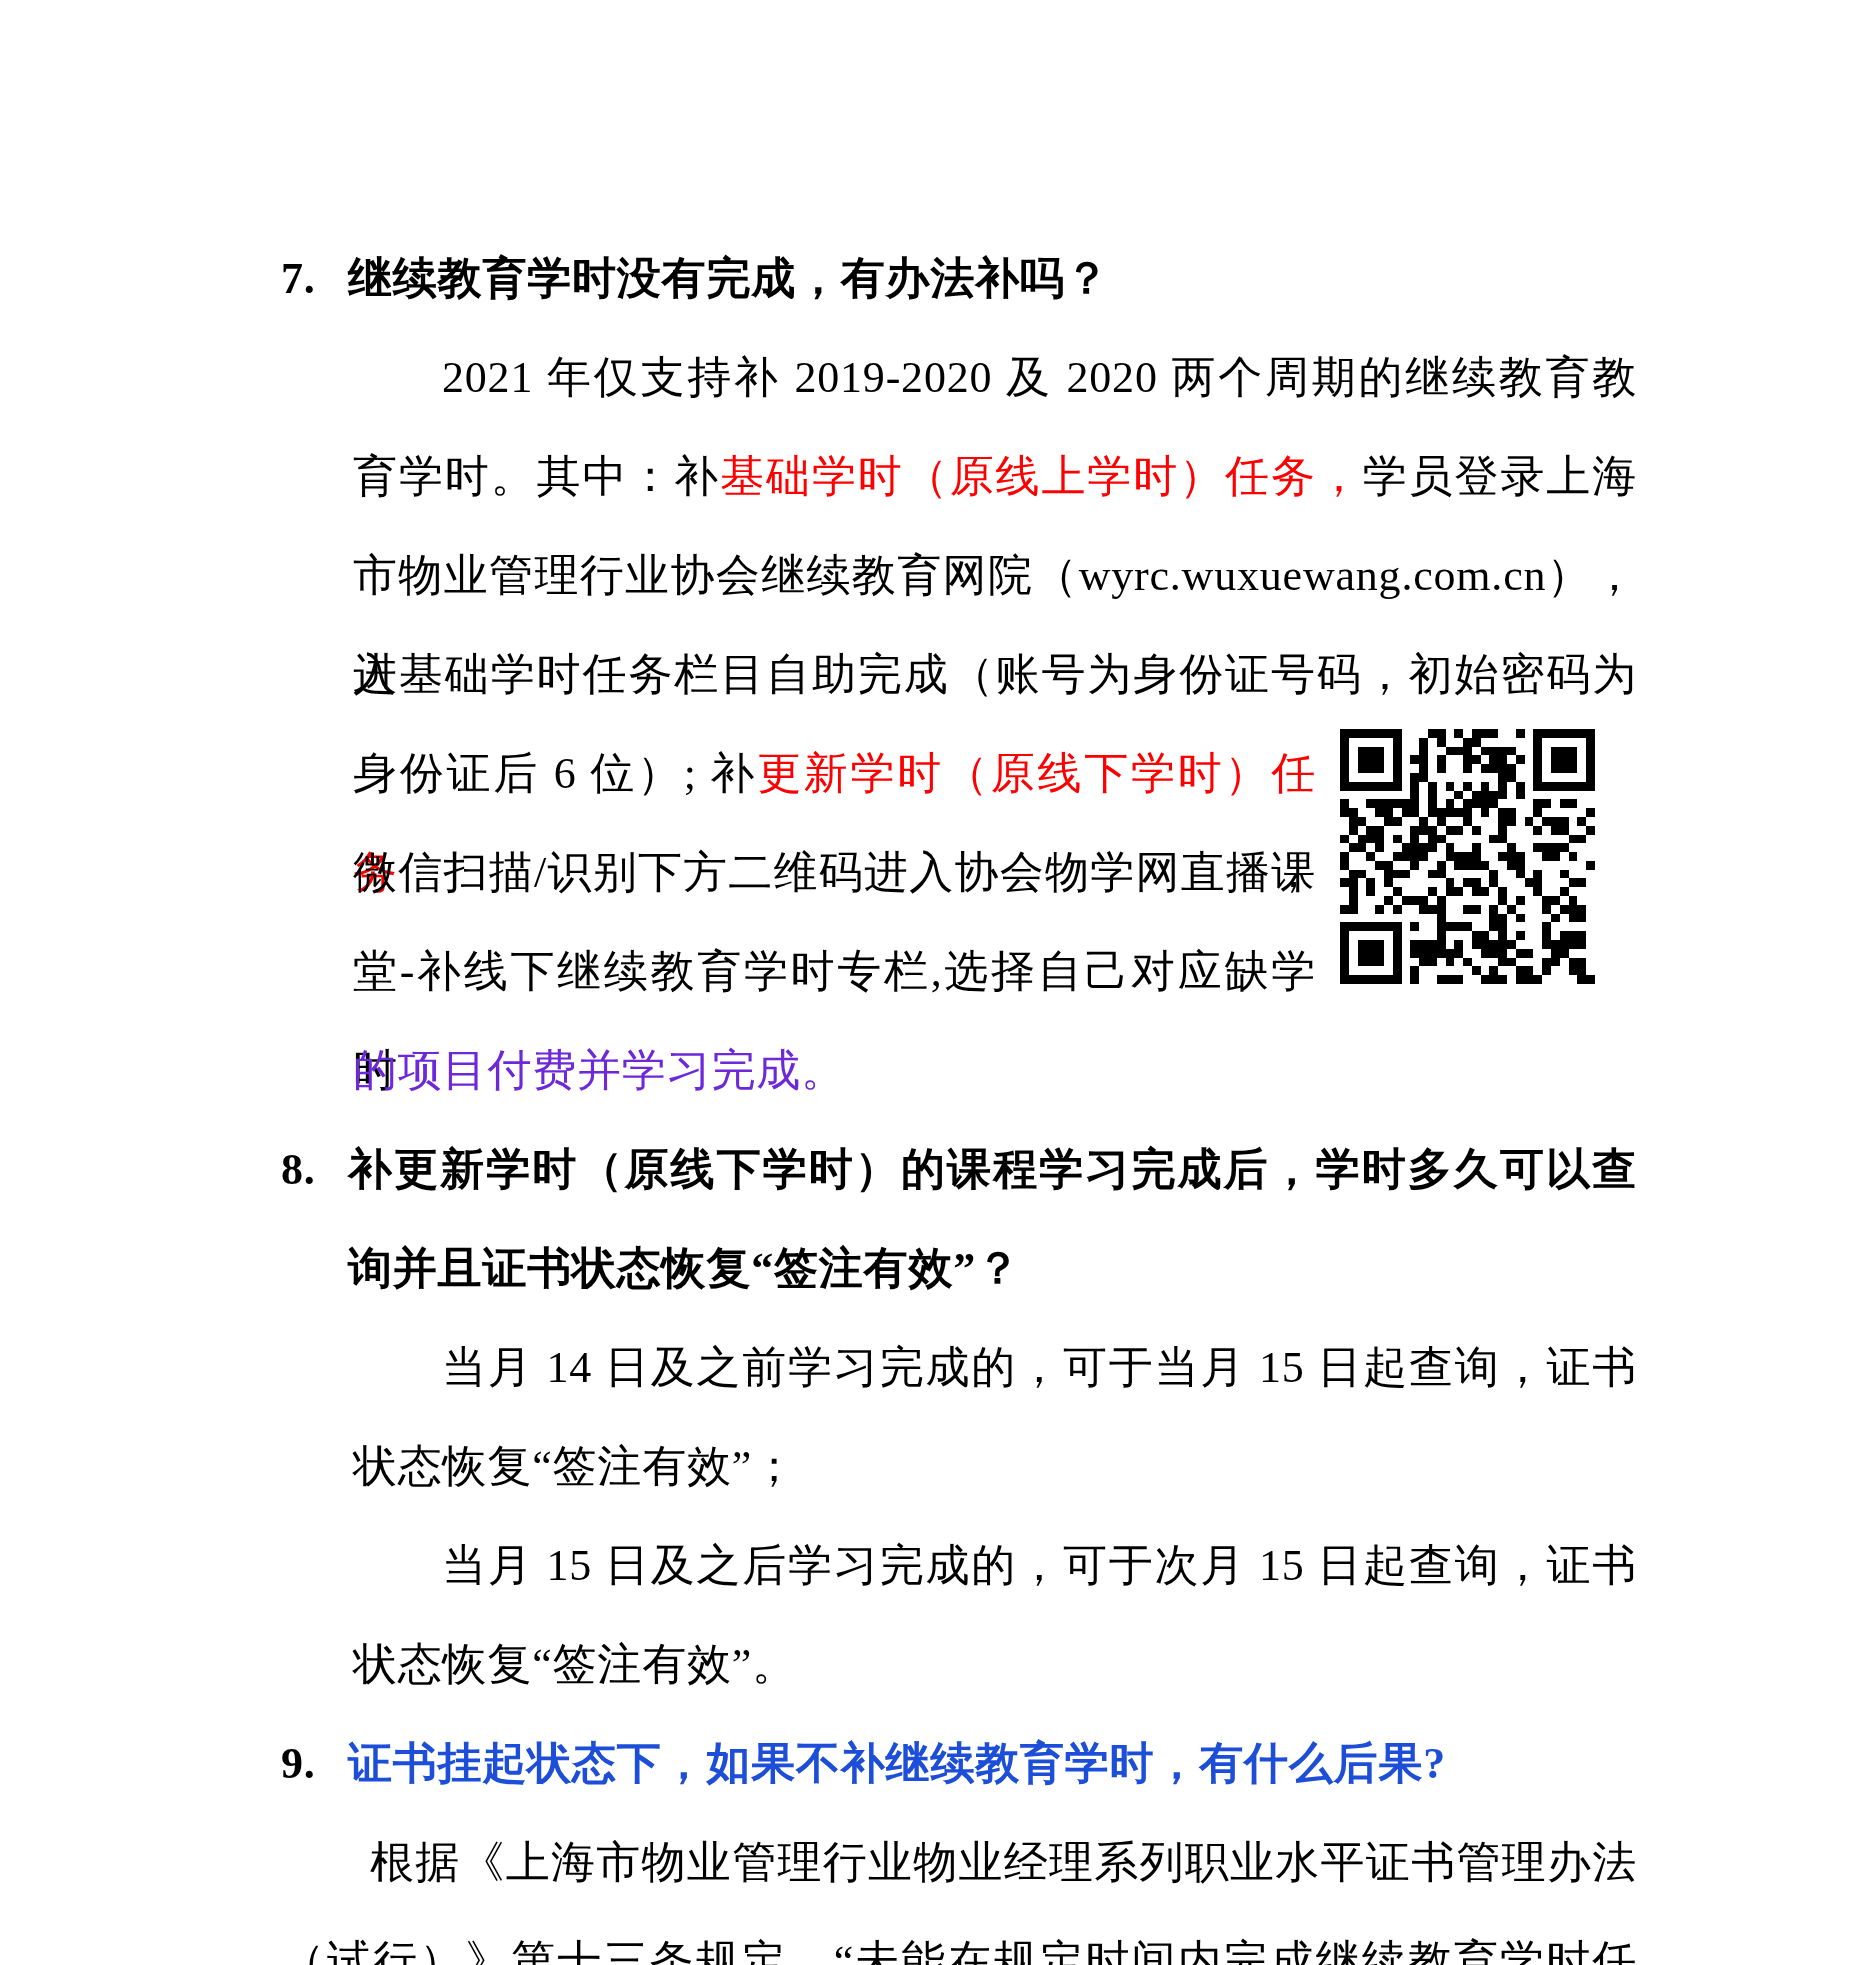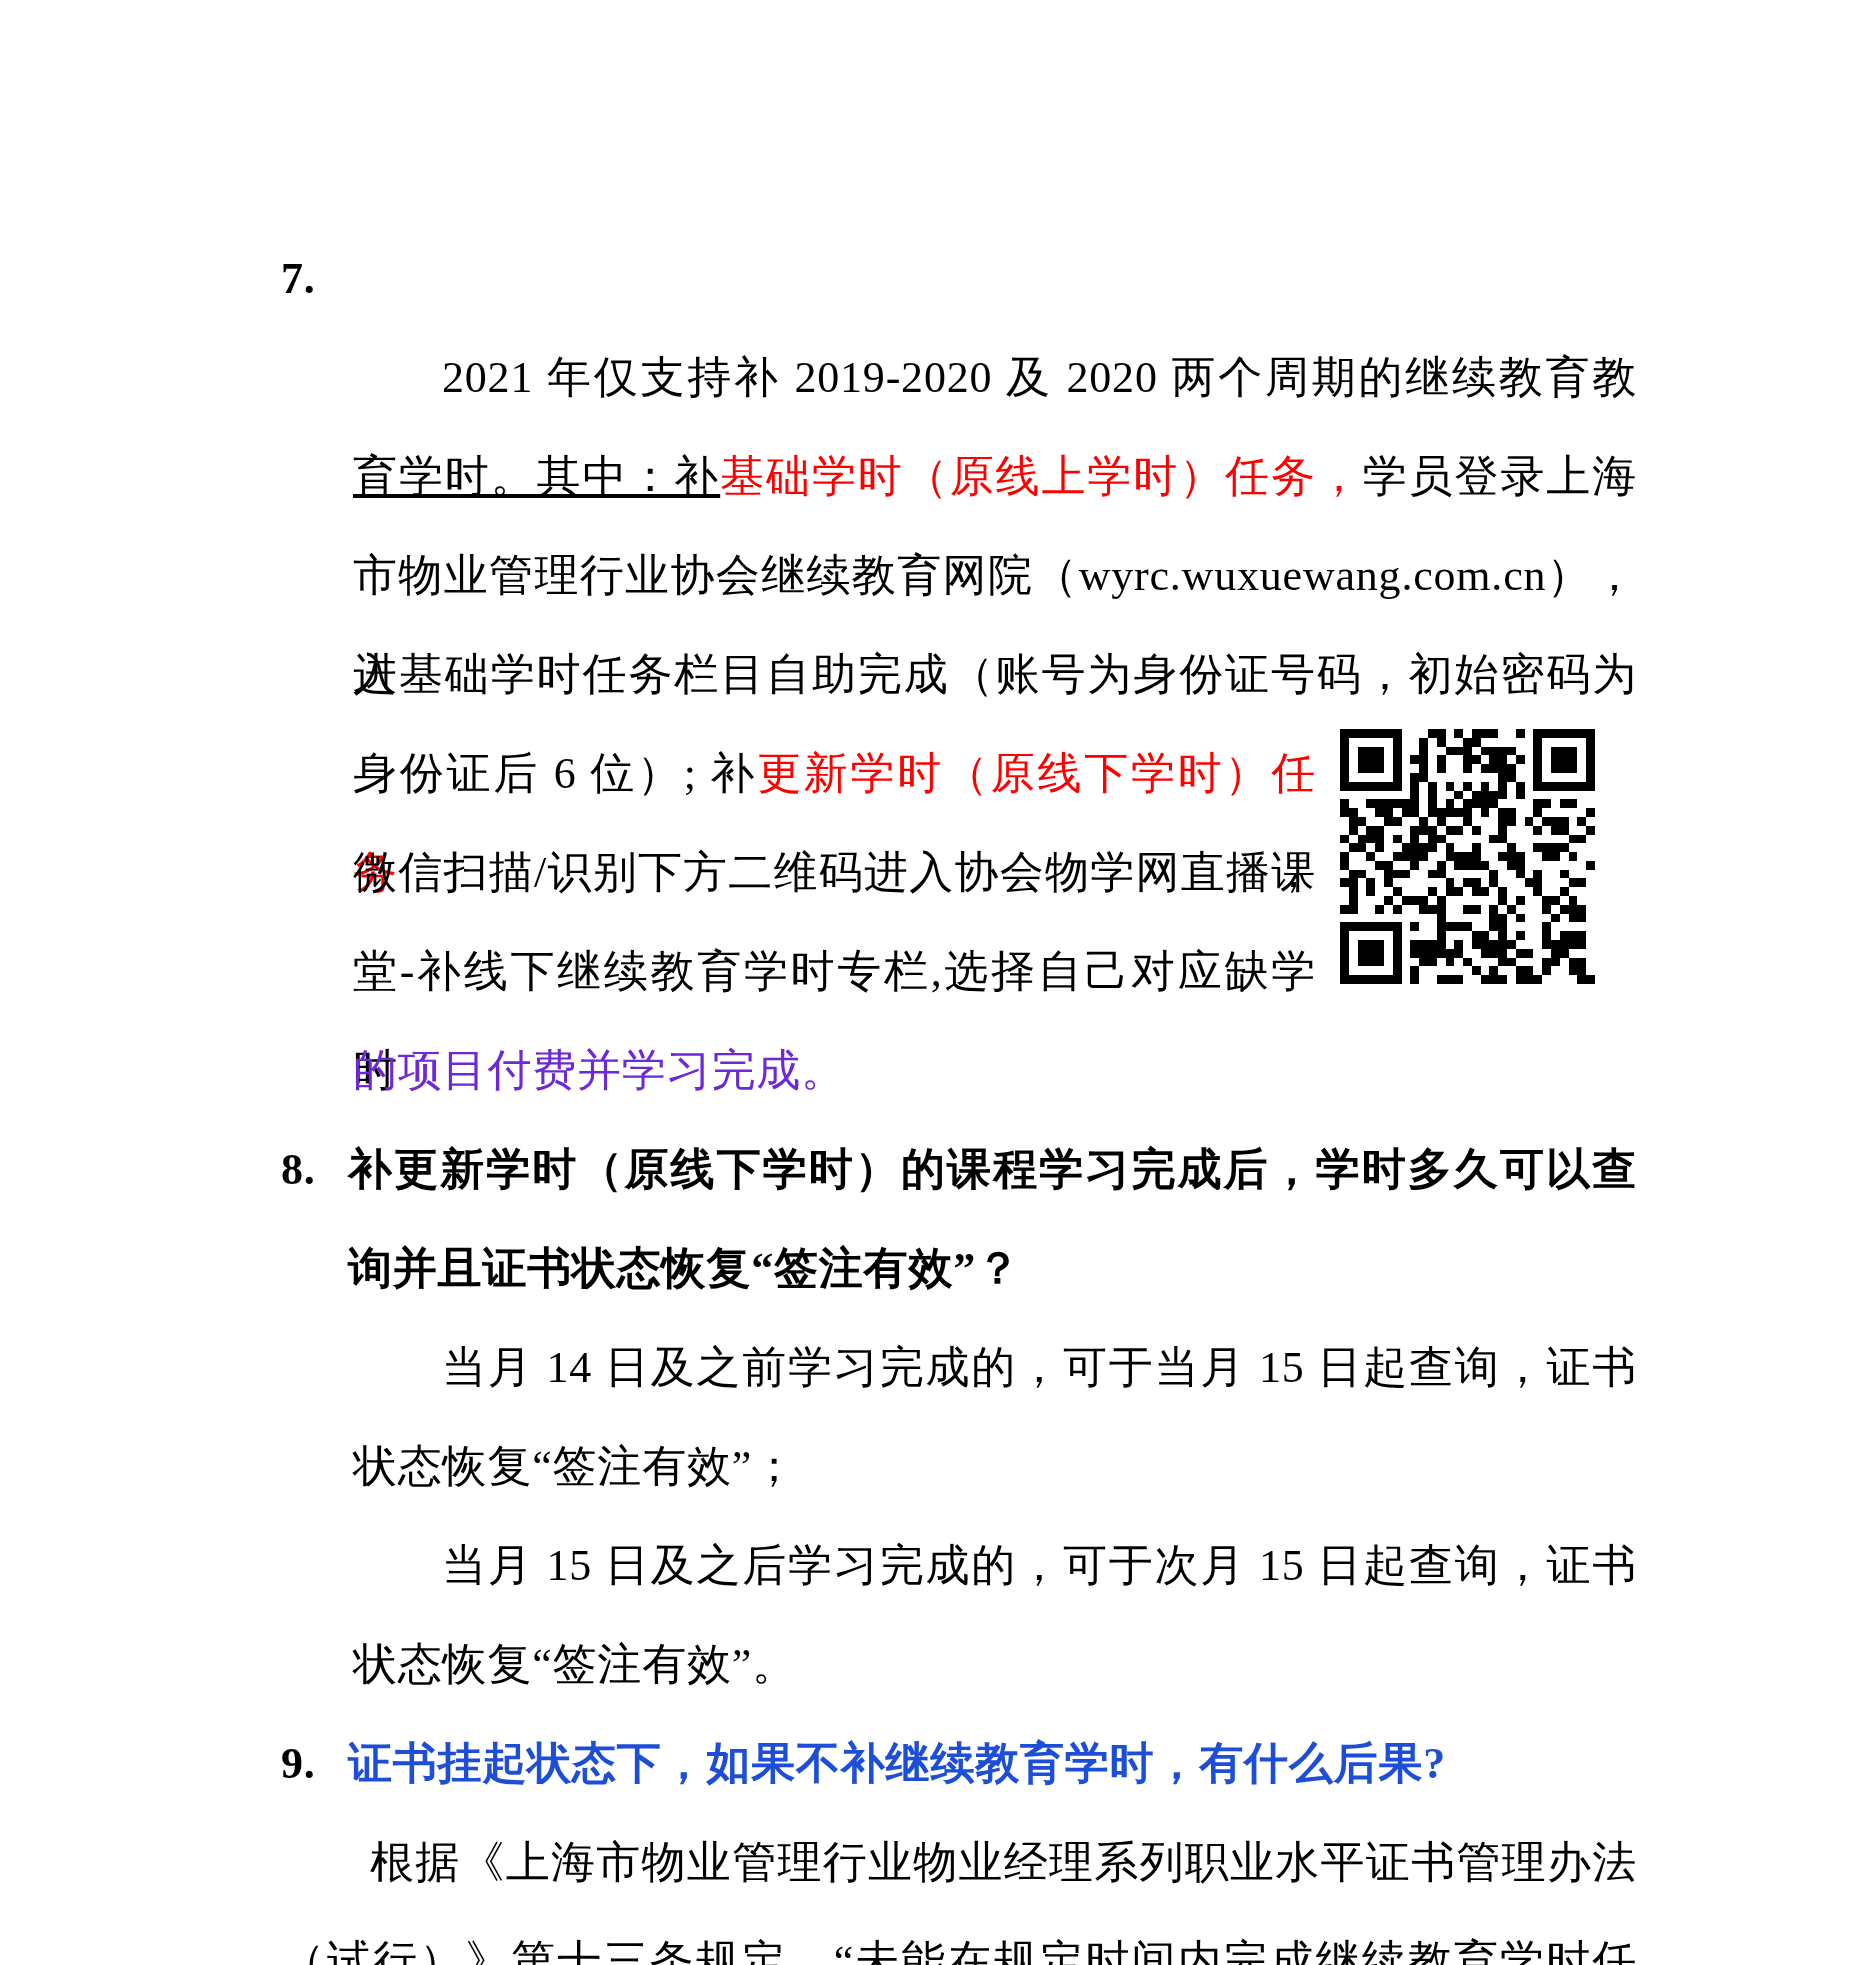--- a/index.html
+++ b/index.html
@@ -25,23 +25,23 @@
   .q{font-weight:bold;position:relative;padding-left:67px;}
   .q .qnum{position:absolute;left:0;top:0;font-weight:bold;}
   .red{color:#ff0000;}
   .qr{position:absolute;left:1340px;top:729px;width:255px;height:255px;}
 </style>
 </head>
 <body>
 
 <div class="page">
   <div class="content" id="doc-lines">
-      <div class="line q"><span class="qnum">7.</span></div>
+      <div class="line q"><span class="qnum">7.</span><span style="color: rgb(0, 0, 0);">继续教育学时没有完成，有办法补吗？</span></div>
       <div class="line deep ind just"><span style="color: rgb(0, 0, 0);">2021 年仅支持补 2019-2020 及 2020 两个周期的继续教育教</span></div>
-      <div class="line deep just"><span style="color: rgb(0, 0, 0); text-decoration: underline;">育学时。其中：补</span><span class="red" style="color: rgb(255, 0, 0); margin-top: 16px;">基础学时（原线上学时）任务，</span><span style="color: rgb(0, 0, 0);">学员登录上海</span></div>
+      <div class="line deep just"><span style="color: rgb(0, 0, 0);">育学时。其中：补</span><span class="red" style="color: rgb(255, 0, 0); margin-top: 16px;">基础学时（原线上学时）任务，</span><span style="color: rgb(0, 0, 0);">学员登录上海</span></div>
       <div class="line deep just"><span style="color: rgb(0, 0, 0);">市物业管理行业协会继续教育网院（wyrc.wuxuewang.com.cn），进</span></div>
       <div class="line deep just"><span style="color: rgb(0, 0, 0);">入基础学时任务栏目自助完成（账号为身份证号码，初始密码为</span></div>
       <div class="line deep narrow just"><span style="color: rgb(0, 0, 0);">身份证后 6 位）; 补</span><span class="red" style="color: rgb(255, 0, 0);">更新学时（原线下学时）任务</span><span style="color: rgb(0, 0, 0);">，</span></div>
       <div class="line deep narrow just"><span style="color: rgb(0, 0, 0);">微信扫描/识别下方二维码进入协会物学网直播课</span></div>
       <div class="line deep narrow just"><span style="color: rgb(0, 0, 0);">堂-补线下继续教育学时专栏,选择自己对应缺学时</span></div>
       <div class="line deep"><span style="color: #6d28d9;">的项目付费并学习完成。</span></div>
       <div class="line q just"><span class="qnum">8.</span><span style="color: rgb(0, 0, 0);">补更新学时（原线下学时）的课程学习完成后，学时多久可以查</span></div>
       <div class="line q"><span style="color: rgb(0, 0, 0);">询并且证书状态恢复“签注有效”？</span></div>
       <div class="line deep ind just"><span style="color: rgb(0, 0, 0);">当月 14 日及之前学习完成的，可于当月 15 日起查询，证书</span></div>
       <div class="line deep"><span style="color: rgb(0, 0, 0);">状态恢复“签注有效”；</span></div>

